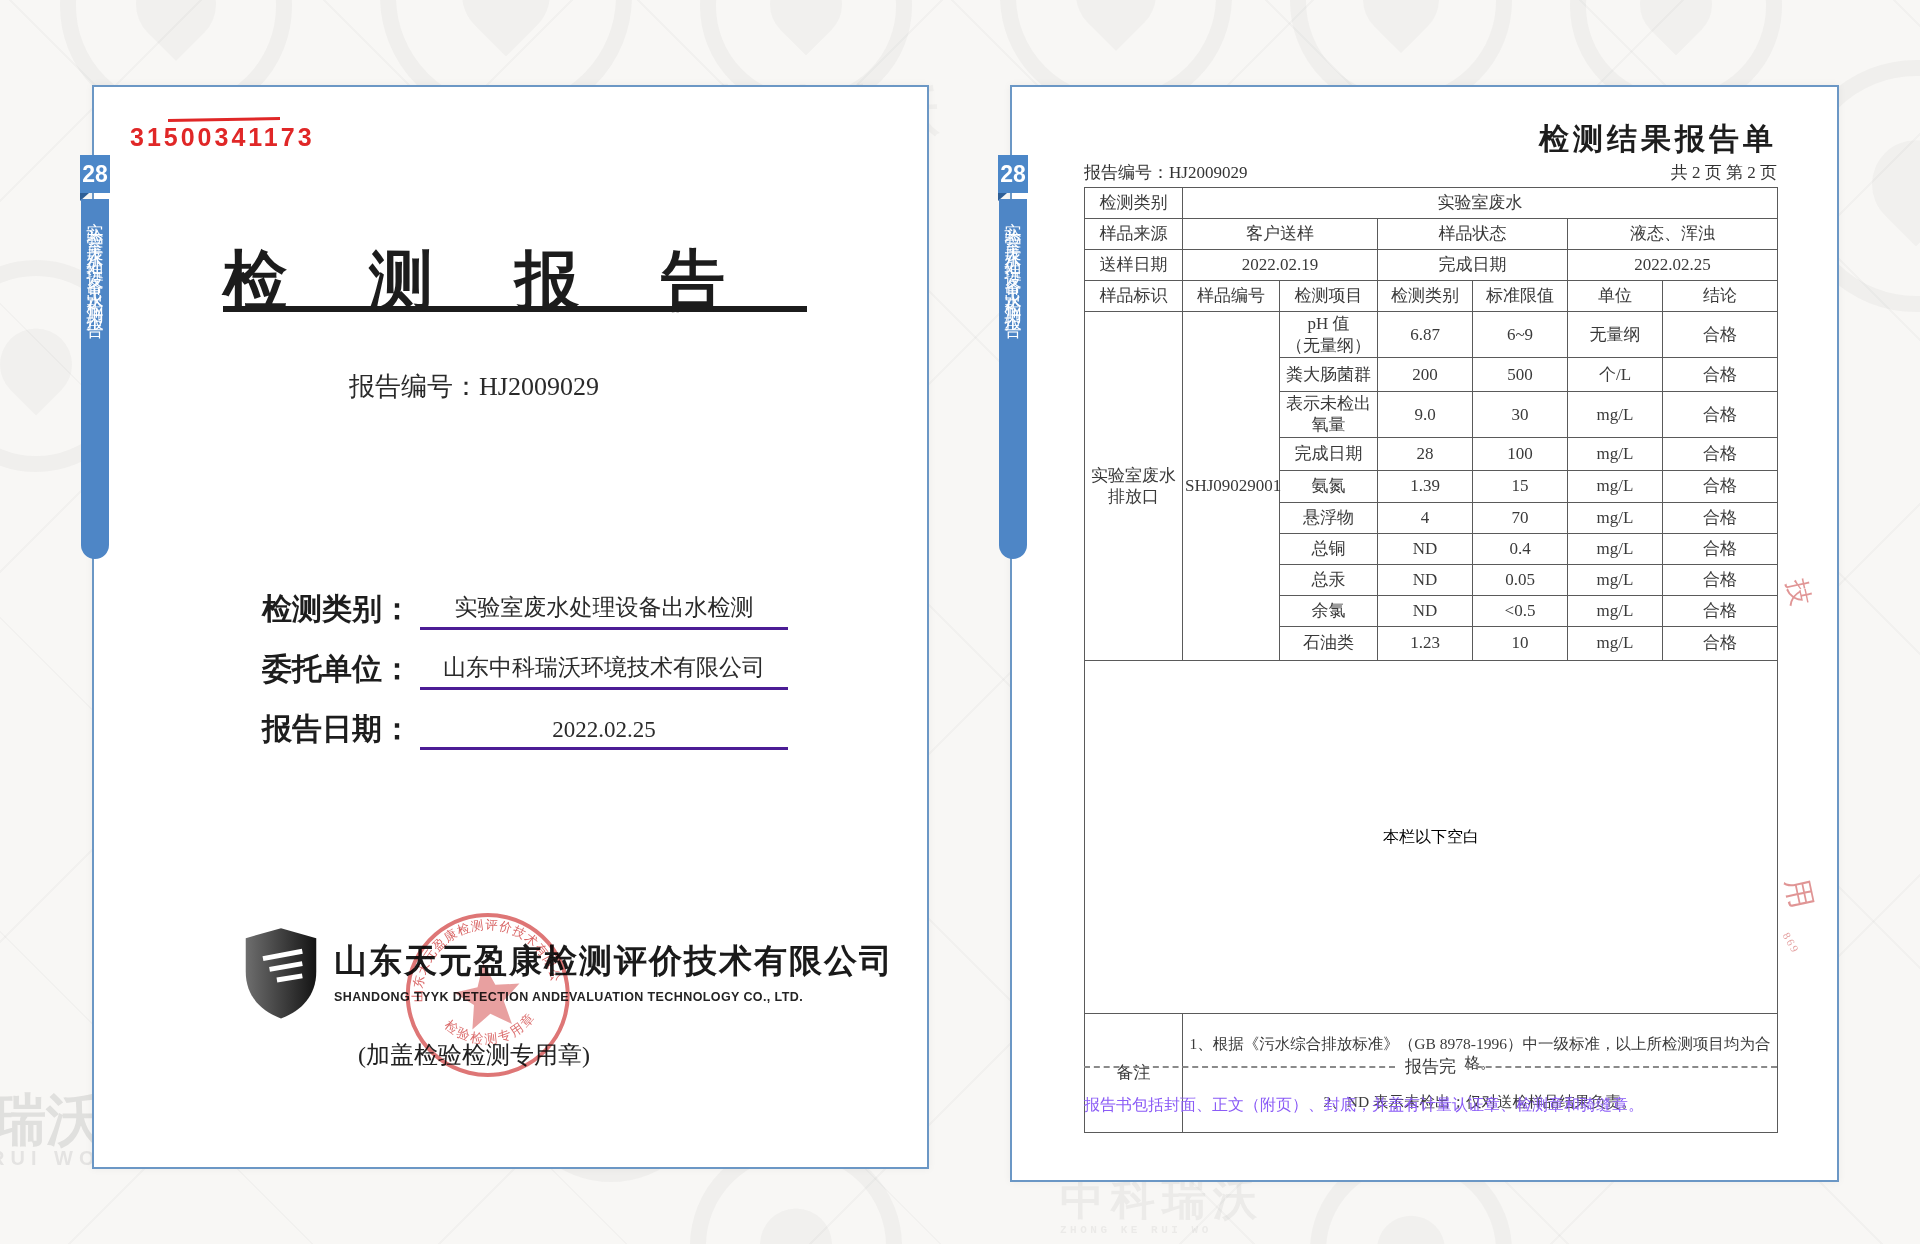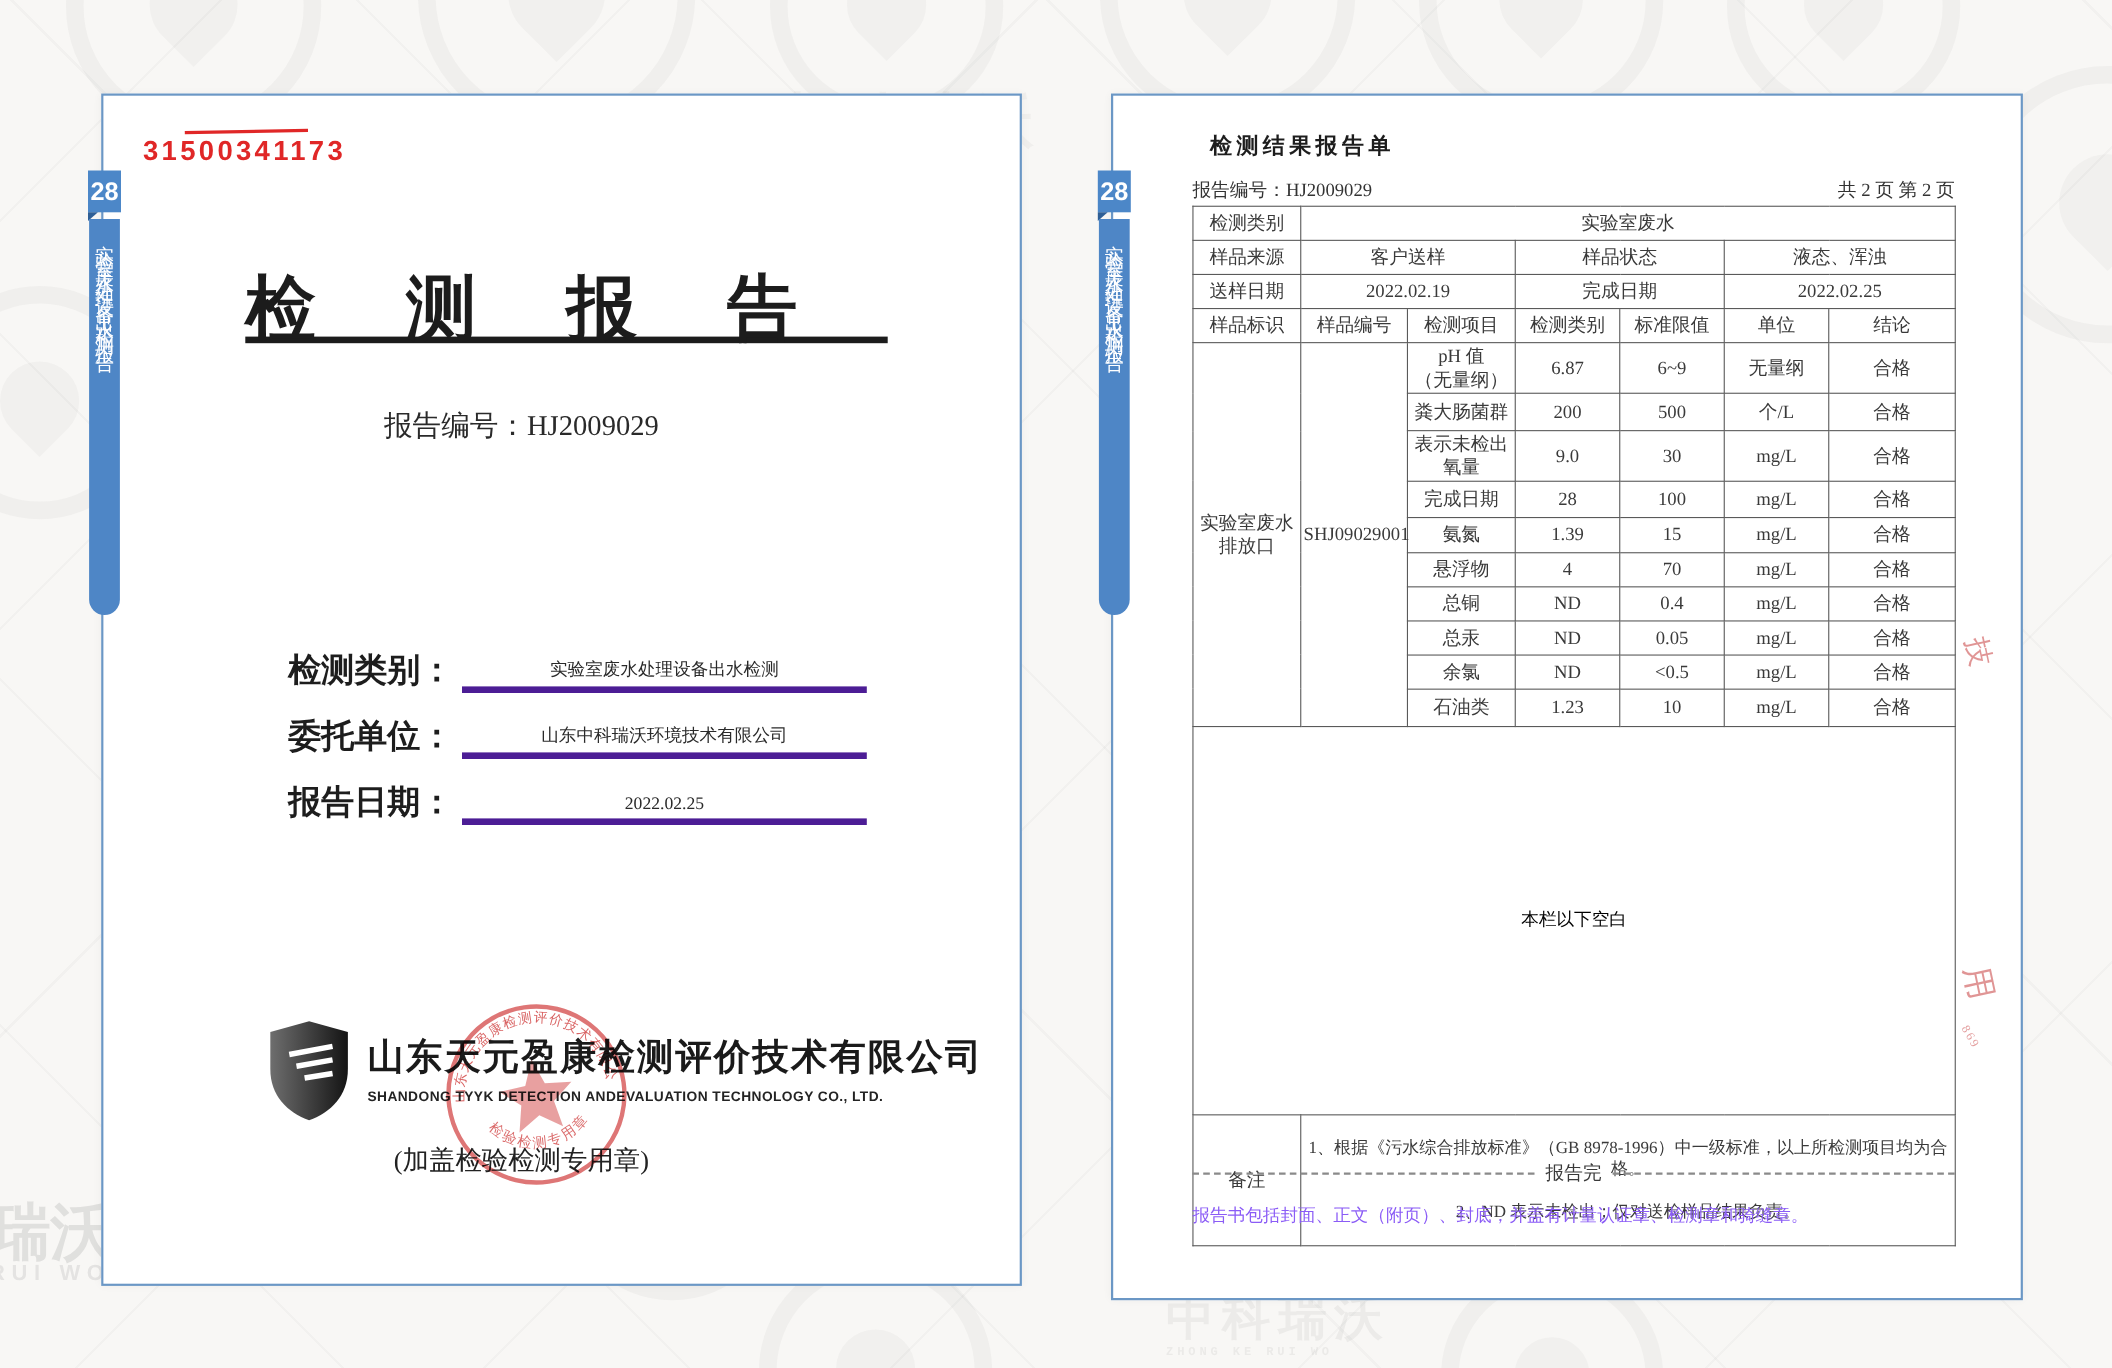--- a/index.html
+++ b/index.html
@@ -35,34 +35,34 @@
   
   .serial{position:absolute;left:36px;top:36px;color:#e02727;font-size:25px;font-weight:bold;
     letter-spacing:3px;font-family:"Liberation Sans","DejaVu Sans",sans-serif;}
   .serial-line{position:absolute;left:74px;top:31px;width:112px;height:3px;background:#e02727;transform:rotate(-1deg);}
   .cover-title{position:absolute;left:60px;top:150px;width:640px;text-align:center;
     font-size:64px;font-weight:bold;color:#1c1c1c;letter-spacing:82px;}
   .cover-title span{margin-right:-82px;text-decoration:underline;}
   .cover-no{position:absolute;left:60px;top:282px;width:640px;text-align:center;font-size:26px;color:#2a2a2a;}
   .field-row{position:absolute;left:168px;height:42px;}
   .field-label{display:inline-block;font-size:30px;font-weight:bold;color:#1d1d1d;vertical-align:bottom;}
-  .field-value{display:inline-block;width:368px;margin-left:4px;text-align:center;font-size:16px;
-    color:#2a2a2a;border-bottom:6px solid #4c1d95;padding-bottom:4px;vertical-align:bottom;}
+  .field-value{display:inline-block;width:368px;margin-left:4px;text-align:center;font-size:23px;
+    color:#2a2a2a;border-bottom:3px solid #4c1d95;padding-bottom:4px;vertical-align:bottom;}
   .logo-row{position:absolute;left:146px;top:838px;width:560px;}
   .logo-shield{position:absolute;left:0;top:0;}
   .logo-txt{position:absolute;left:94px;top:14px;}
   .logo-cn{font-size:33px;font-weight:bold;color:#1a1a1a;letter-spacing:2px;
     font-family:"Liberation Sans","DejaVu Sans",sans-serif;white-space:nowrap;}
   .logo-en{font-size:12.5px;font-weight:bold;color:#232323;letter-spacing:.4px;margin-top:6px;
     font-family:"Liberation Sans","DejaVu Sans",sans-serif;white-space:nowrap;}
   .seal-note{position:absolute;left:230px;top:952px;width:300px;text-align:center;font-size:24px;color:#222;}
   .stamp{position:absolute;left:308px;top:822px;transform:rotate(-8deg);opacity:.88;mix-blend-mode:multiply;}
   
-  .r-title{position:absolute;left:88px;top:32px;width:693px;text-align:left;
-    font-size:20px;font-weight:bold;color:#1d1d1d;letter-spacing:4px;}
+  .r-title{position:absolute;left:72px;top:32px;width:693px;text-align:right;
+    font-size:30px;font-weight:bold;color:#1d1d1d;letter-spacing:4px;}
   .r-meta{position:absolute;left:72px;top:74px;width:693px;font-size:17px;color:#333;}
   .r-meta .pg{float:right;}
   table.result{position:absolute;left:72px;top:100px;width:693px;border-collapse:collapse;
     font-size:17px;color:#3a3a3a;table-layout:fixed;}
   table.result td{border:1px solid #5a5a5a;text-align:center;vertical-align:middle;
     white-space:pre-line;padding:1px 2px;line-height:1.25;}
   td.blank-cell{height:350px;vertical-align:top;text-align:left;padding:12px 10px;color:#000000;font-size:16px;}
   td.remark-label{font-size:17px;}
   td.remark-body{text-align:left;font-size:15.5px;line-height:21px;padding:3px 8px;}
   .report-end{position:absolute;left:72px;top:968px;width:693px;display:flex;align-items:center;

